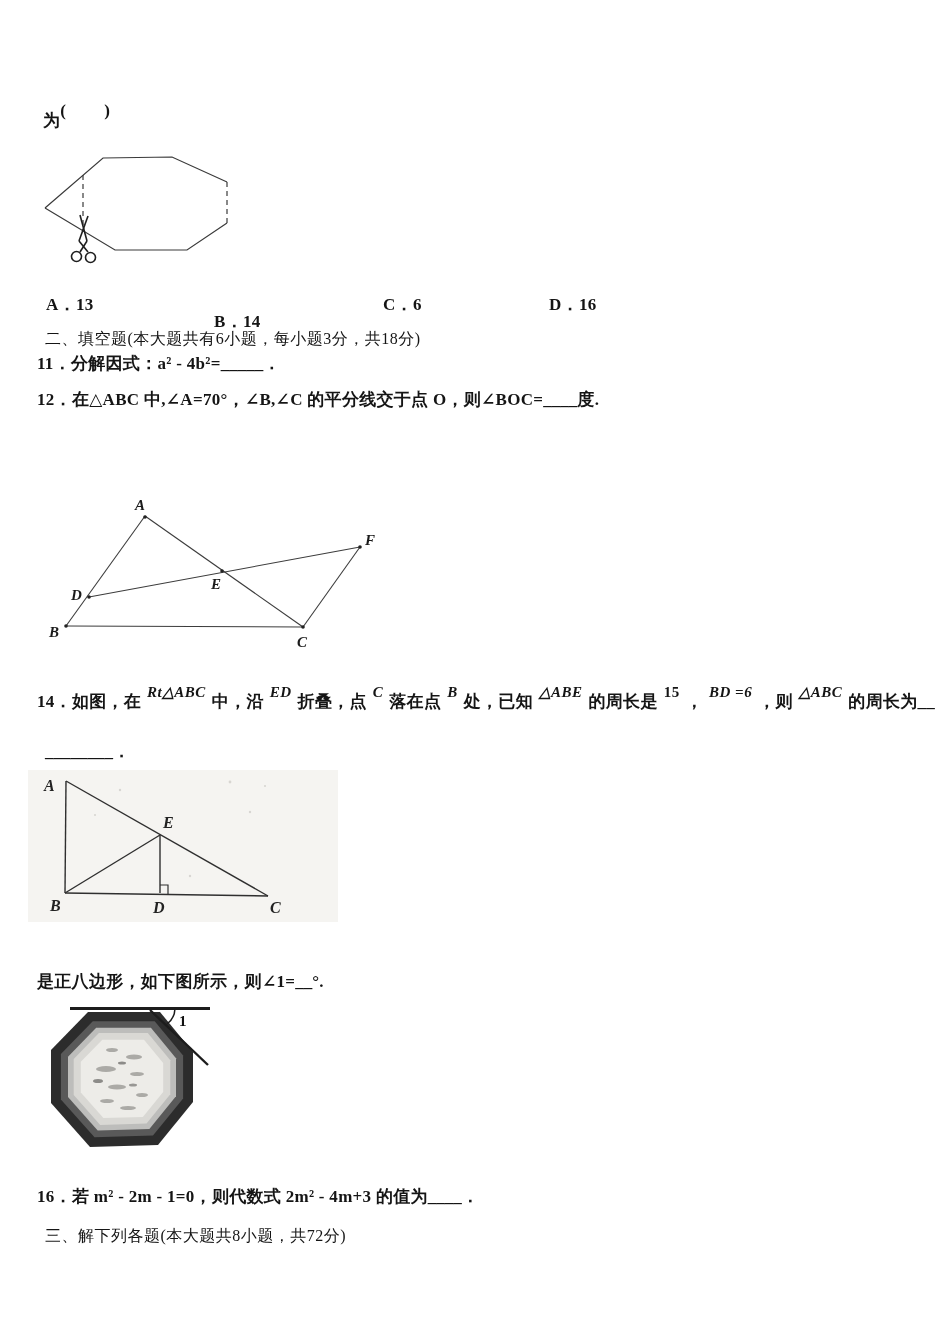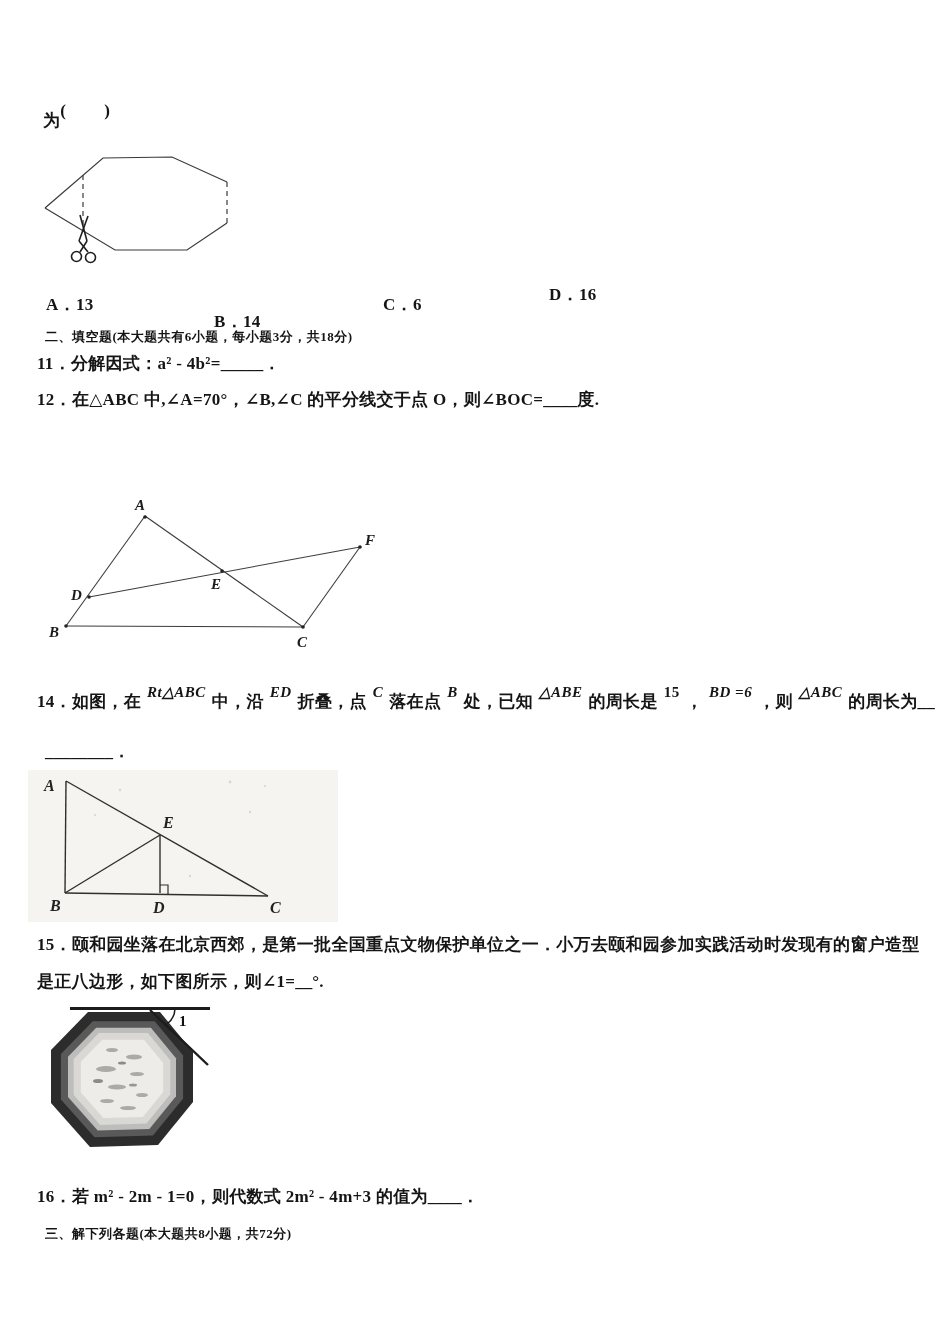--- a/index.html
+++ b/index.html
@@ -1,21 +1,21 @@
 <!DOCTYPE html>
 <html><head>
 <meta charset="utf-8">
 <style>
   html,body{margin:0;padding:0;background:#ffffff;}
   .page{
     position:relative;width:950px;height:1344px;background:#ffffff;
     font-family:"Liberation Serif","DejaVu Serif",serif;color:#151515;overflow:hidden;
   }
   .line{position:absolute;white-space:nowrap;font-size:17px;font-weight:700;letter-spacing:.3px;line-height:1.25;}
-  .sec{font-size:13px;font-weight:700;letter-spacing:.5px;}
+  .sec{font-size:16px;font-weight:400;letter-spacing:.5px;}
   .paren{position:relative;top:-10px;font-weight:700;}
   .paren-gap{display:inline-block;width:38px;}
   .mraise{position:relative;top:-10px;font-style:italic;font-weight:600;font-size:15px;
           font-family:"Liberation Serif",serif;padding:0 6px;letter-spacing:.5px;}
   .upright{font-style:normal;}
   .blank{font-weight:700;letter-spacing:0;}
   svg text{font-family:"Liberation Serif","DejaVu Serif",serif;}
   .figlabel{font-style:italic;font-weight:700;font-size:15px;fill:#1b1b1b;}
   .figlabel14{font-style:italic;font-weight:700;font-size:16px;fill:#222222;}
 </style>
@@ -41,21 +41,21 @@
       <line x1="87" y1="241" x2="80" y2="252"></line>
       <line x1="79" y1="241" x2="88" y2="252"></line>
       <circle cx="76.5" cy="256.5" r="5"></circle>
       <circle cx="90.5" cy="257.5" r="5"></circle>
     </g>
   </svg>
 
   <span class="line" style="left:46px;top:294px;">A．13</span>
   <span class="line" style="left:214px;top:311px;">B．14</span>
   <span class="line" style="left:383px;top:294px;">C．6</span>
-  <span class="line" style="left:549px;top:284px;">D．16</span>
+  <span class="line" style="left:549px;top:294px;">D．16</span>
 
   <div class="line sec" style="left:45px;top:329px;">二、填空题(本大题共有6小题，每小题3分，共18分)</div>
 
   <div class="line" style="left:37px;top:353px;">
     <span>11．</span><span>分解因式：</span><span>a² - 4b²=</span><span class="blank">_____</span><span>．</span>
   </div>
 
   <div class="line" style="left:37px;top:389px;">
     <span>12．</span><span>在△ABC 中,∠A=70°，∠B,∠C 的平分线交于点 O，则∠BOC=</span><span class="blank">____</span><span>度.</span>
   </div>
@@ -110,23 +110,20 @@
       <line x1="160" y1="835" x2="160" y2="893"></line>
       <path d="M160,885 L168,885 L168,894" stroke-width="1.2"></path>
     </g>
     <text class="figlabel14" x="44" y="791">A</text>
     <text class="figlabel14" x="50" y="911">B</text>
     <text class="figlabel14" x="153" y="913">D</text>
     <text class="figlabel14" x="270" y="913">C</text>
     <text class="figlabel14" x="163" y="828">E</text>
   </svg>
 
-  <div class="line" style="left:37px;top:934px;">
-    <span>15．</span><span>颐和园坐落在北京西郊，是第一批全国重点文物保护单位之一．小万去颐和园参加实践活动时发现有的窗户造型</span>
-  </div>
   <div class="line" style="left:37px;top:971px;">
     <span>是正八边形，如下图所示，则∠1=</span><span class="blank">__</span><span>°.</span>
   </div>
 
   <svg style="position:absolute;left:42px;top:998px;" width="175" height="158" viewBox="42 998 175 158">
     <polygon points="88,1012 160,1012 193,1052 193,1102 158,1145 90,1147 51,1103 51,1050" fill="#2c2c2c"></polygon>
     <polygon points="92.8,1021.2 154.7,1021.2 183.1,1055.6 183.1,1098.6 153,1135.6 94.5,1137.3 60.9,1099.5 60.9,1053.9" fill="#595959"></polygon>
     <polygon points="96.2,1027.8 150.9,1027.8 176,1058.2 176,1096.2 149.4,1128.9 97.7,1130.4 68,1097 68,1056.7" fill="#bdbdbb"></polygon>
     <polygon points="98.9,1033.1 147.8,1033.1 170.3,1060.3 170.3,1094.3 146.5,1123.6 100.2,1124.9 73.7,1095 73.7,1059" fill="#d9d8d4"></polygon>
     <polygon points="102.3,1039.7 144,1039.7 163.2,1062.9 163.2,1091.9 142.9,1116.9 103.4,1118 80.8,1092.5 80.8,1061.8" fill="#edece8"></polygon>

